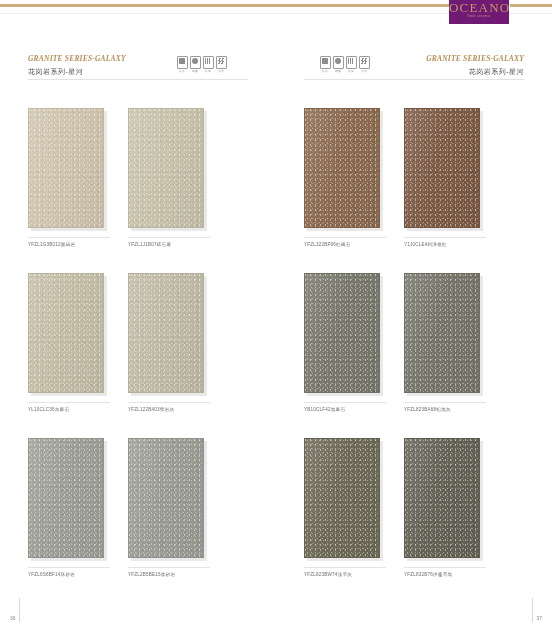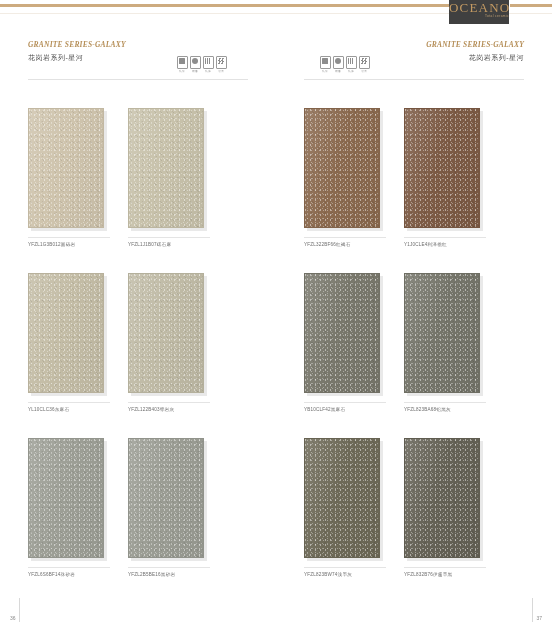--- a/index.html
+++ b/index.html
@@ -17,21 +17,21 @@
     display:flex;align-items:center;
   }
   .topbar .rule-left{
     flex:1 1 auto;height:3px;background:#cdab7f;
   }
   .topbar .rule-right{
     width:42px;height:3px;background:#cdab7f;margin-left:4px;
   }
   .logo-block{
     position:absolute;top:0px;left:449px;width:60px;height:24px;
-    text-align:right;z-index:4;background:#404040;
+    text-align:center;z-index:4;background:#701a75;
   }
   .logo-word{
     font-family:"Liberation Serif","DejaVu Serif",serif;
     font-size:13px;letter-spacing:1.2px;color:#c39a63;
     line-height:13px;margin-top:1px;font-weight:400;
   }
   .logo-tag{
     font-size:3.2px;letter-spacing:.4px;color:#bfa074;
     line-height:5px;
   }
@@ -42,21 +42,21 @@
     background:#f2ece4;
   }
 
   
   .page{position:absolute;top:0;width:276px;height:638px;}
   .page.left{left:0;}
   .page.right{left:276px;}
 
   
   .series-head{
-    position:absolute;top:40px;height:26px;
+    position:absolute;top:54px;height:26px;
   }
   .page.left  .series-head{left:28px;width:120px;text-align:left;}
   .page.right .series-head{right:28px;width:120px;text-align:right;}
 
   .series-en{
     font-family:"Liberation Serif","DejaVu Serif",serif;
     font-weight:bold;font-style:italic;
     font-size:7.5px;letter-spacing:.2px;color:#b58e57;
     line-height:9px;white-space:nowrap;
   }

